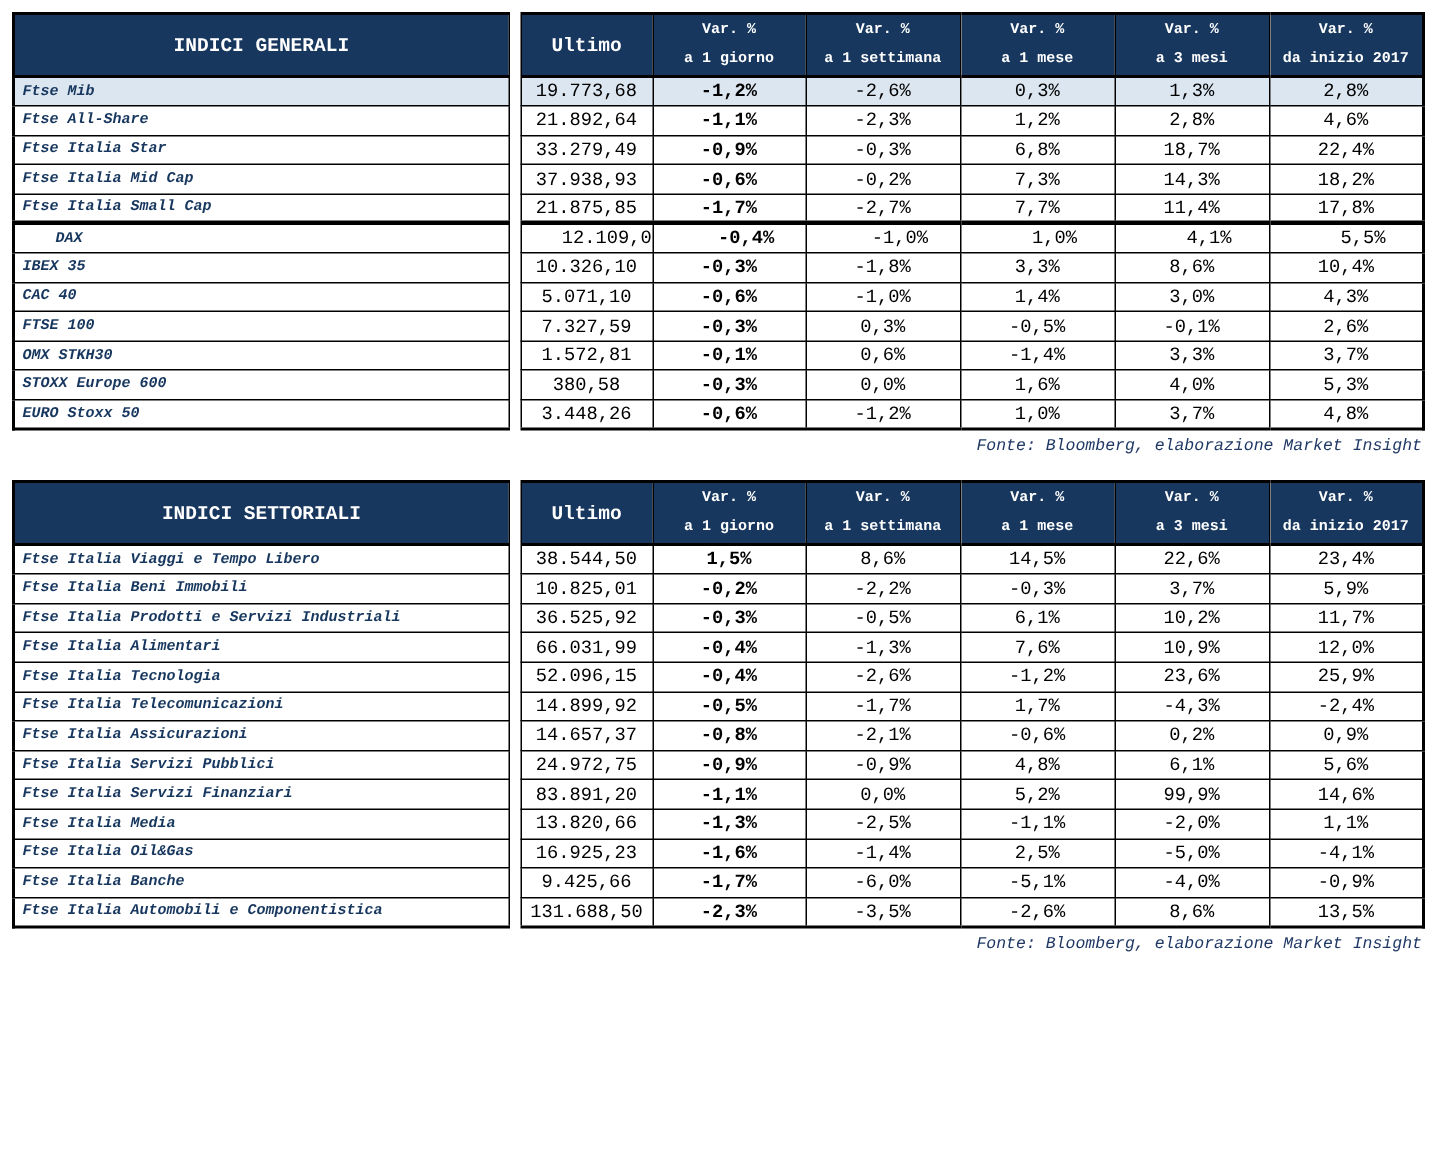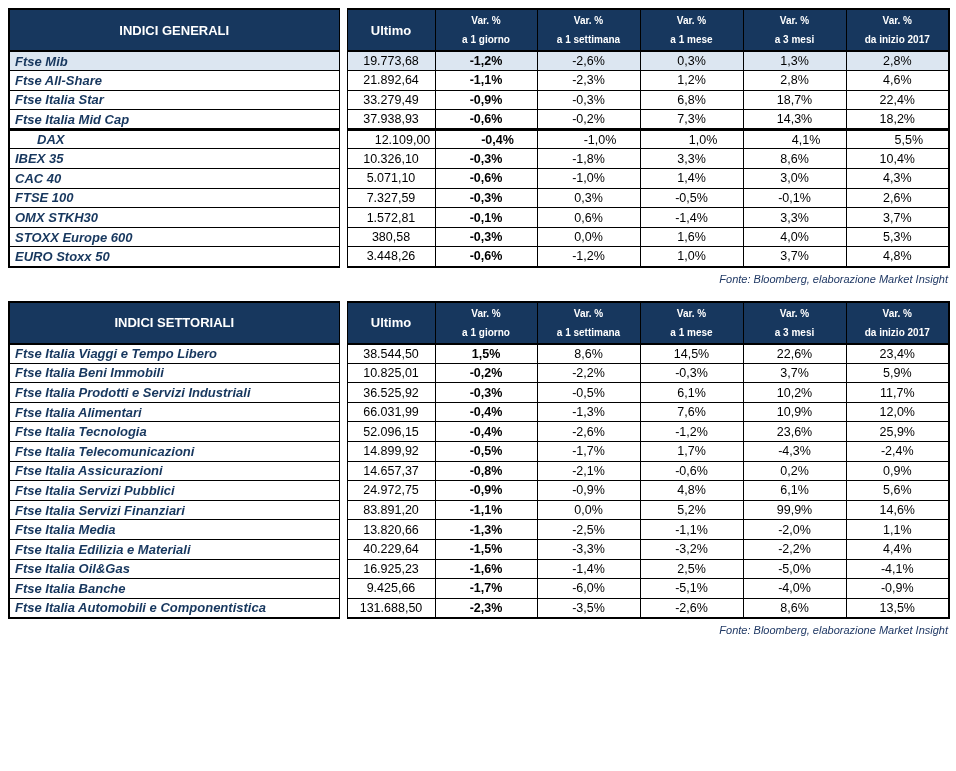--- a/index.html
+++ b/index.html
@@ -2,21 +2,21 @@
 <html style="--header-bg: #17375e; --header-text: #ffffff; --row-label: #17375e; --highlight-row: #dce6f1; --border: #000000; --source-text: #1f3864;"><head>
 <meta charset="utf-8">
 <style>
   * { box-sizing: border-box; }
   html, body {
     margin: 0; padding: 0;
     width: 956px; height: 771px;
     background: #ffffff;
     font-family: "Liberation Sans", sans-serif;
   }
-  .page { padding: 8px 8px 0 8px; }
+  .page { padding: 8px 8px 0 8px; font-family: Liberation Mono, monospace; }
 
   table.idx {
     border-collapse: collapse;
     table-layout: fixed;
     width: 940px;
   }
   .idx th, .idx td { overflow: hidden; white-space: nowrap; }
 
   
   .idx thead th {
@@ -51,21 +51,21 @@
   .vh .l1 { margin-bottom: 4px; }
 
   
   .idx tbody td { height: 19.6px; font-size: 12.5px; padding: 0 4px; color: #000; }
   .idx tbody td.lbl {
     border: 1px solid var(--border, #000);
     border-left-width: 2px;
     color: var(--row-label, #17375e);
     font-weight: 700;
     font-style: italic;
-    font-size: 13px;
+    font-size: 10px;
     text-align: left;
     padding-left: 5px;
   }
   .idx tbody td.gap { border: none; background: #fff; padding: 0; }
   .idx tbody td.num {
     border: 1px solid var(--border, #000);
     text-align: center;
   }
   .idx tbody td.num.b { font-weight: 700; }
   .idx tbody td:last-child { border-right-width: 2px; }
@@ -165,20 +165,30 @@
           <tr>
             <td class="lbl">Ftse Italia Mid Cap</td>
             <td class="gap"></td>
             <td class="num">37.938,93</td>
             <td class="num b">-0,6%</td>
             <td class="num">-0,2%</td>
             <td class="num">7,3%</td>
             <td class="num">14,3%</td>
             <td class="num">18,2%</td>
           </tr>
+          <tr>
+            <td class="lbl">Ftse Italia Small Cap</td>
+            <td class="gap"></td>
+            <td class="num">21.875,85</td>
+            <td class="num b">-1,7%</td>
+            <td class="num">-2,7%</td>
+            <td class="num">7,7%</td>
+            <td class="num">11,4%</td>
+            <td class="num">17,8%</td>
+          </tr>
           <tr class="grp">
             <td class="lbl">DAX</td>
             <td class="gap"></td>
             <td class="num">12.109,00</td>
             <td class="num b">-0,4%</td>
             <td class="num">-1,0%</td>
             <td class="num">1,0%</td>
             <td class="num">4,1%</td>
             <td class="num">5,5%</td>
           </tr>
@@ -381,30 +391,20 @@
             <td class="lbl">Ftse Italia Media</td>
             <td class="gap"></td>
             <td class="num">13.820,66</td>
             <td class="num b">-1,3%</td>
             <td class="num">-2,5%</td>
             <td class="num">-1,1%</td>
             <td class="num">-2,0%</td>
             <td class="num">1,1%</td>
           </tr>
           <tr>
-            <td class="lbl">Ftse Italia Edilizia e Materiali</td>
-            <td class="gap"></td>
-            <td class="num">40.229,64</td>
-            <td class="num b">-1,5%</td>
-            <td class="num">-3,3%</td>
-            <td class="num">-3,2%</td>
-            <td class="num">-2,2%</td>
-            <td class="num">4,4%</td>
-          </tr>
-          <tr>
             <td class="lbl">Ftse Italia Oil&amp;Gas</td>
             <td class="gap"></td>
             <td class="num">16.925,23</td>
             <td class="num b">-1,6%</td>
             <td class="num">-1,4%</td>
             <td class="num">2,5%</td>
             <td class="num">-5,0%</td>
             <td class="num">-4,1%</td>
           </tr>
           <tr>

